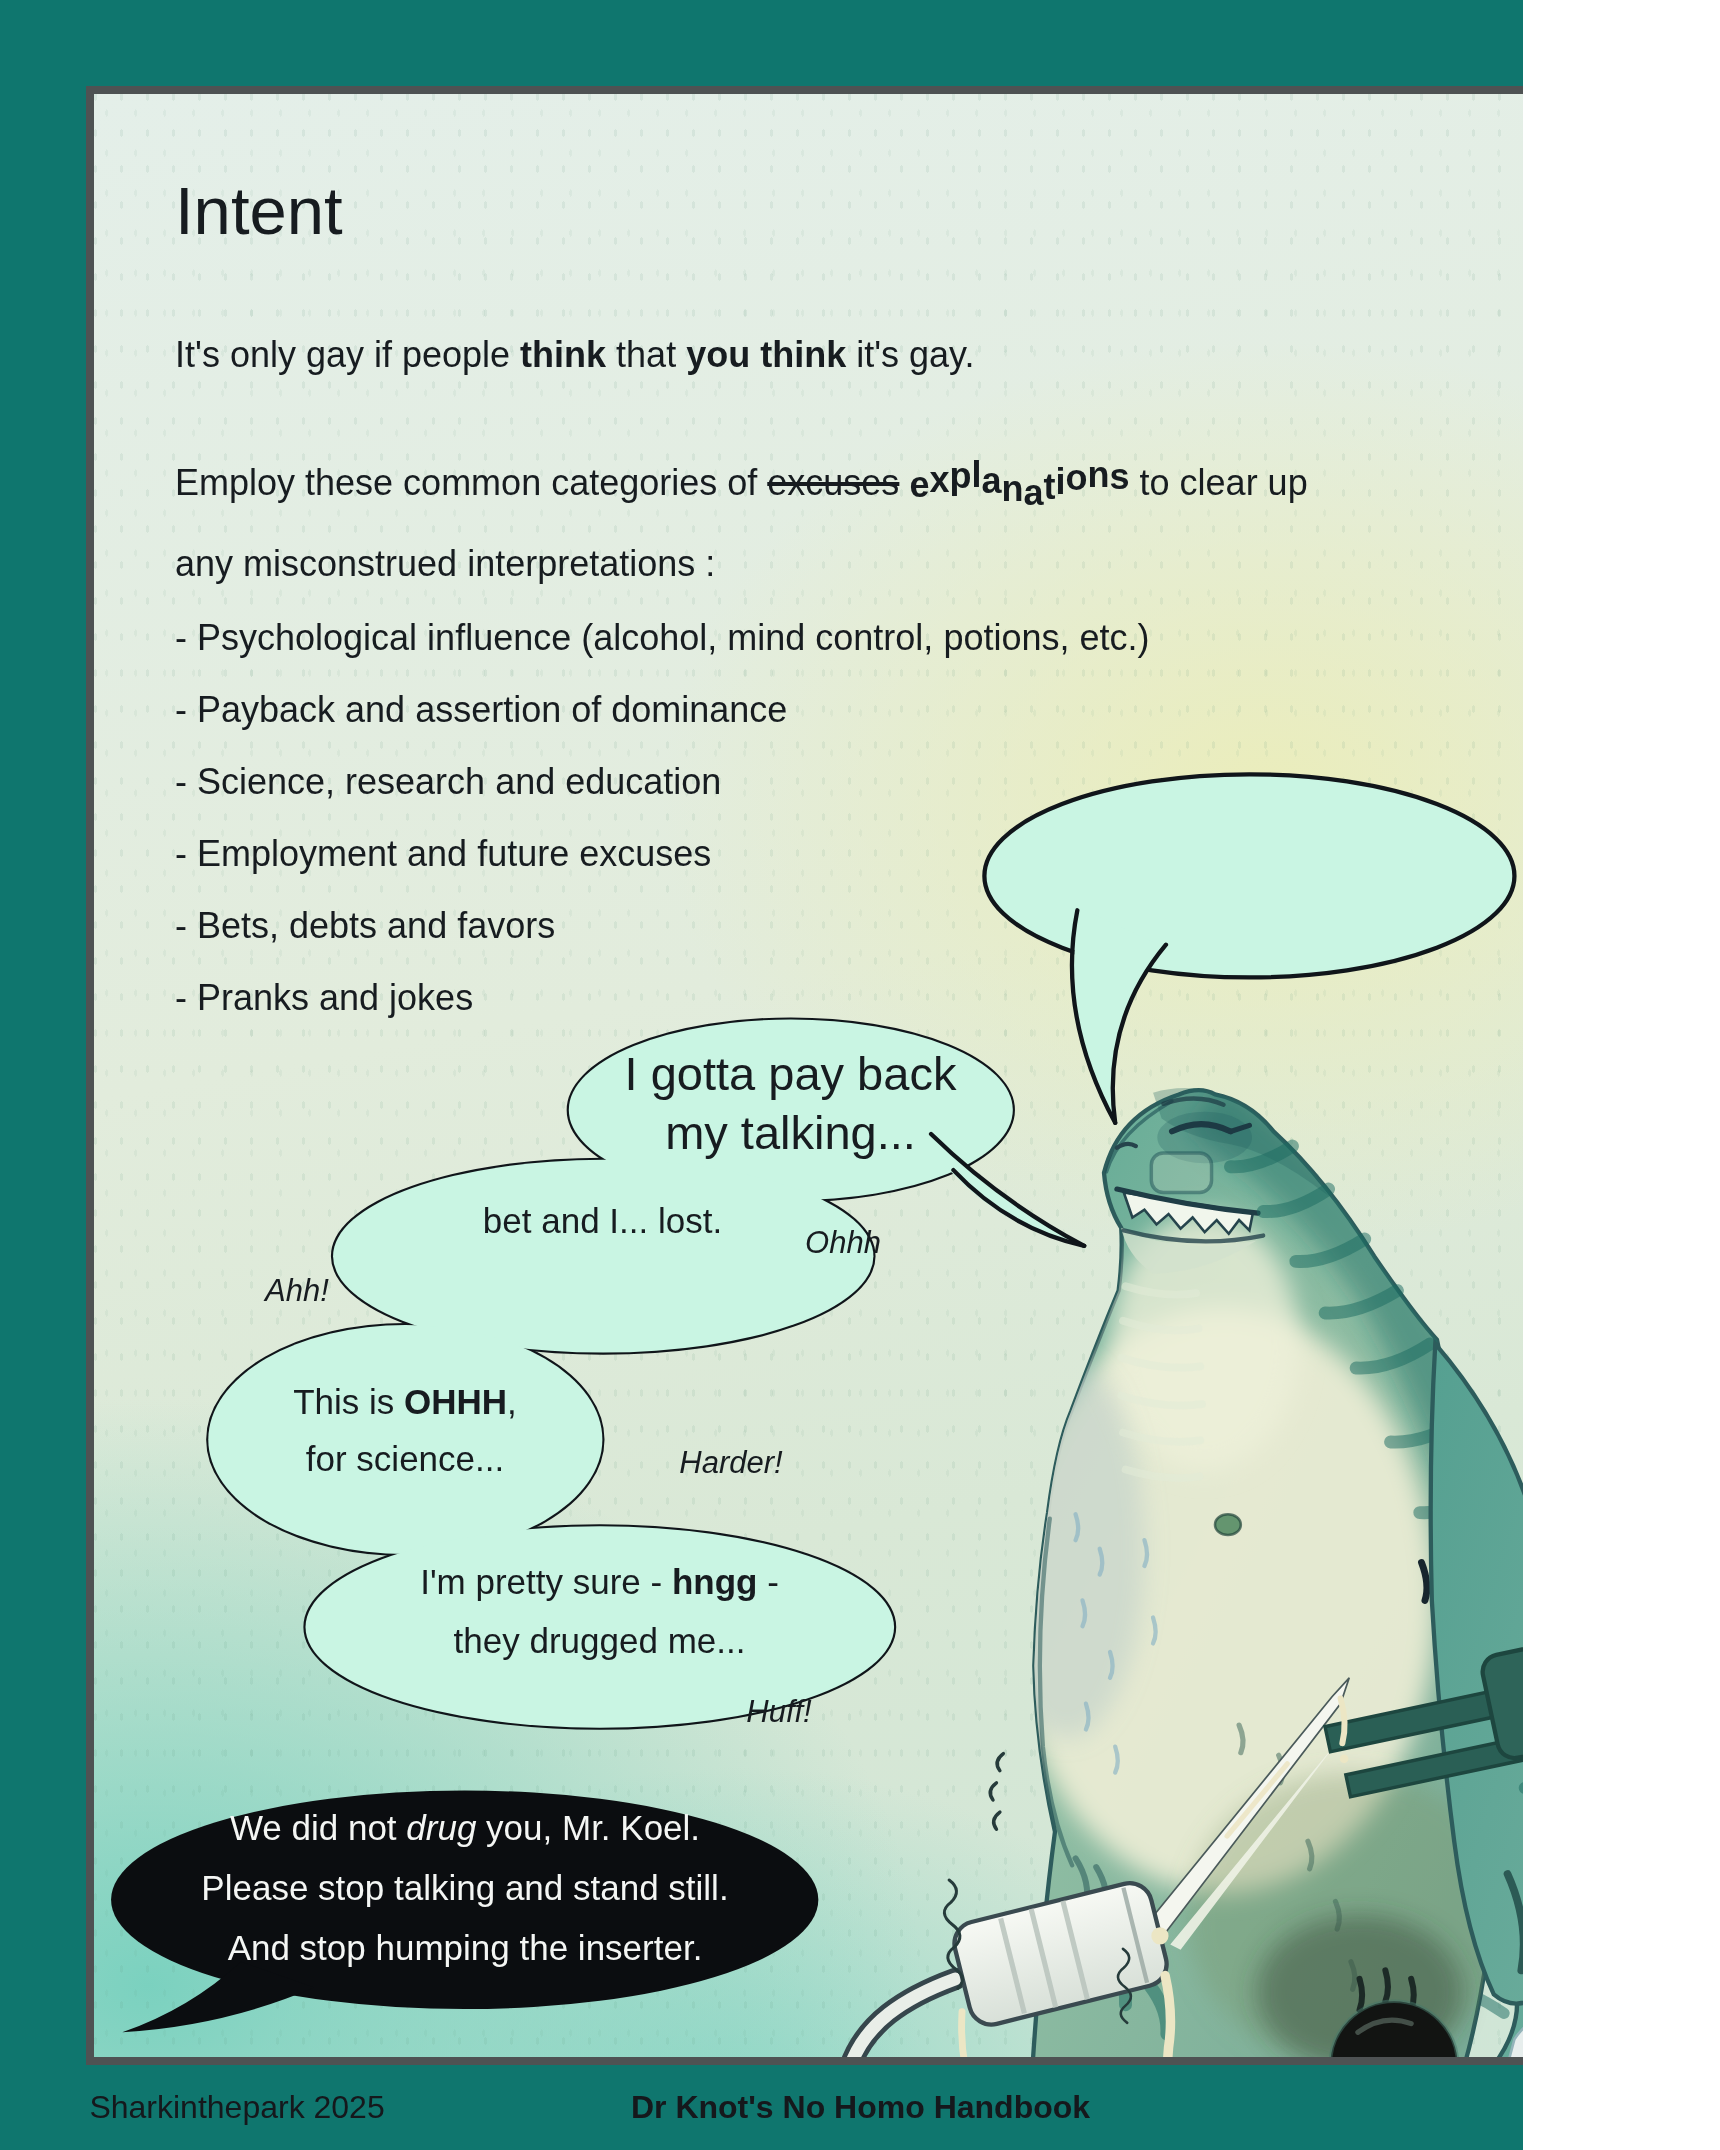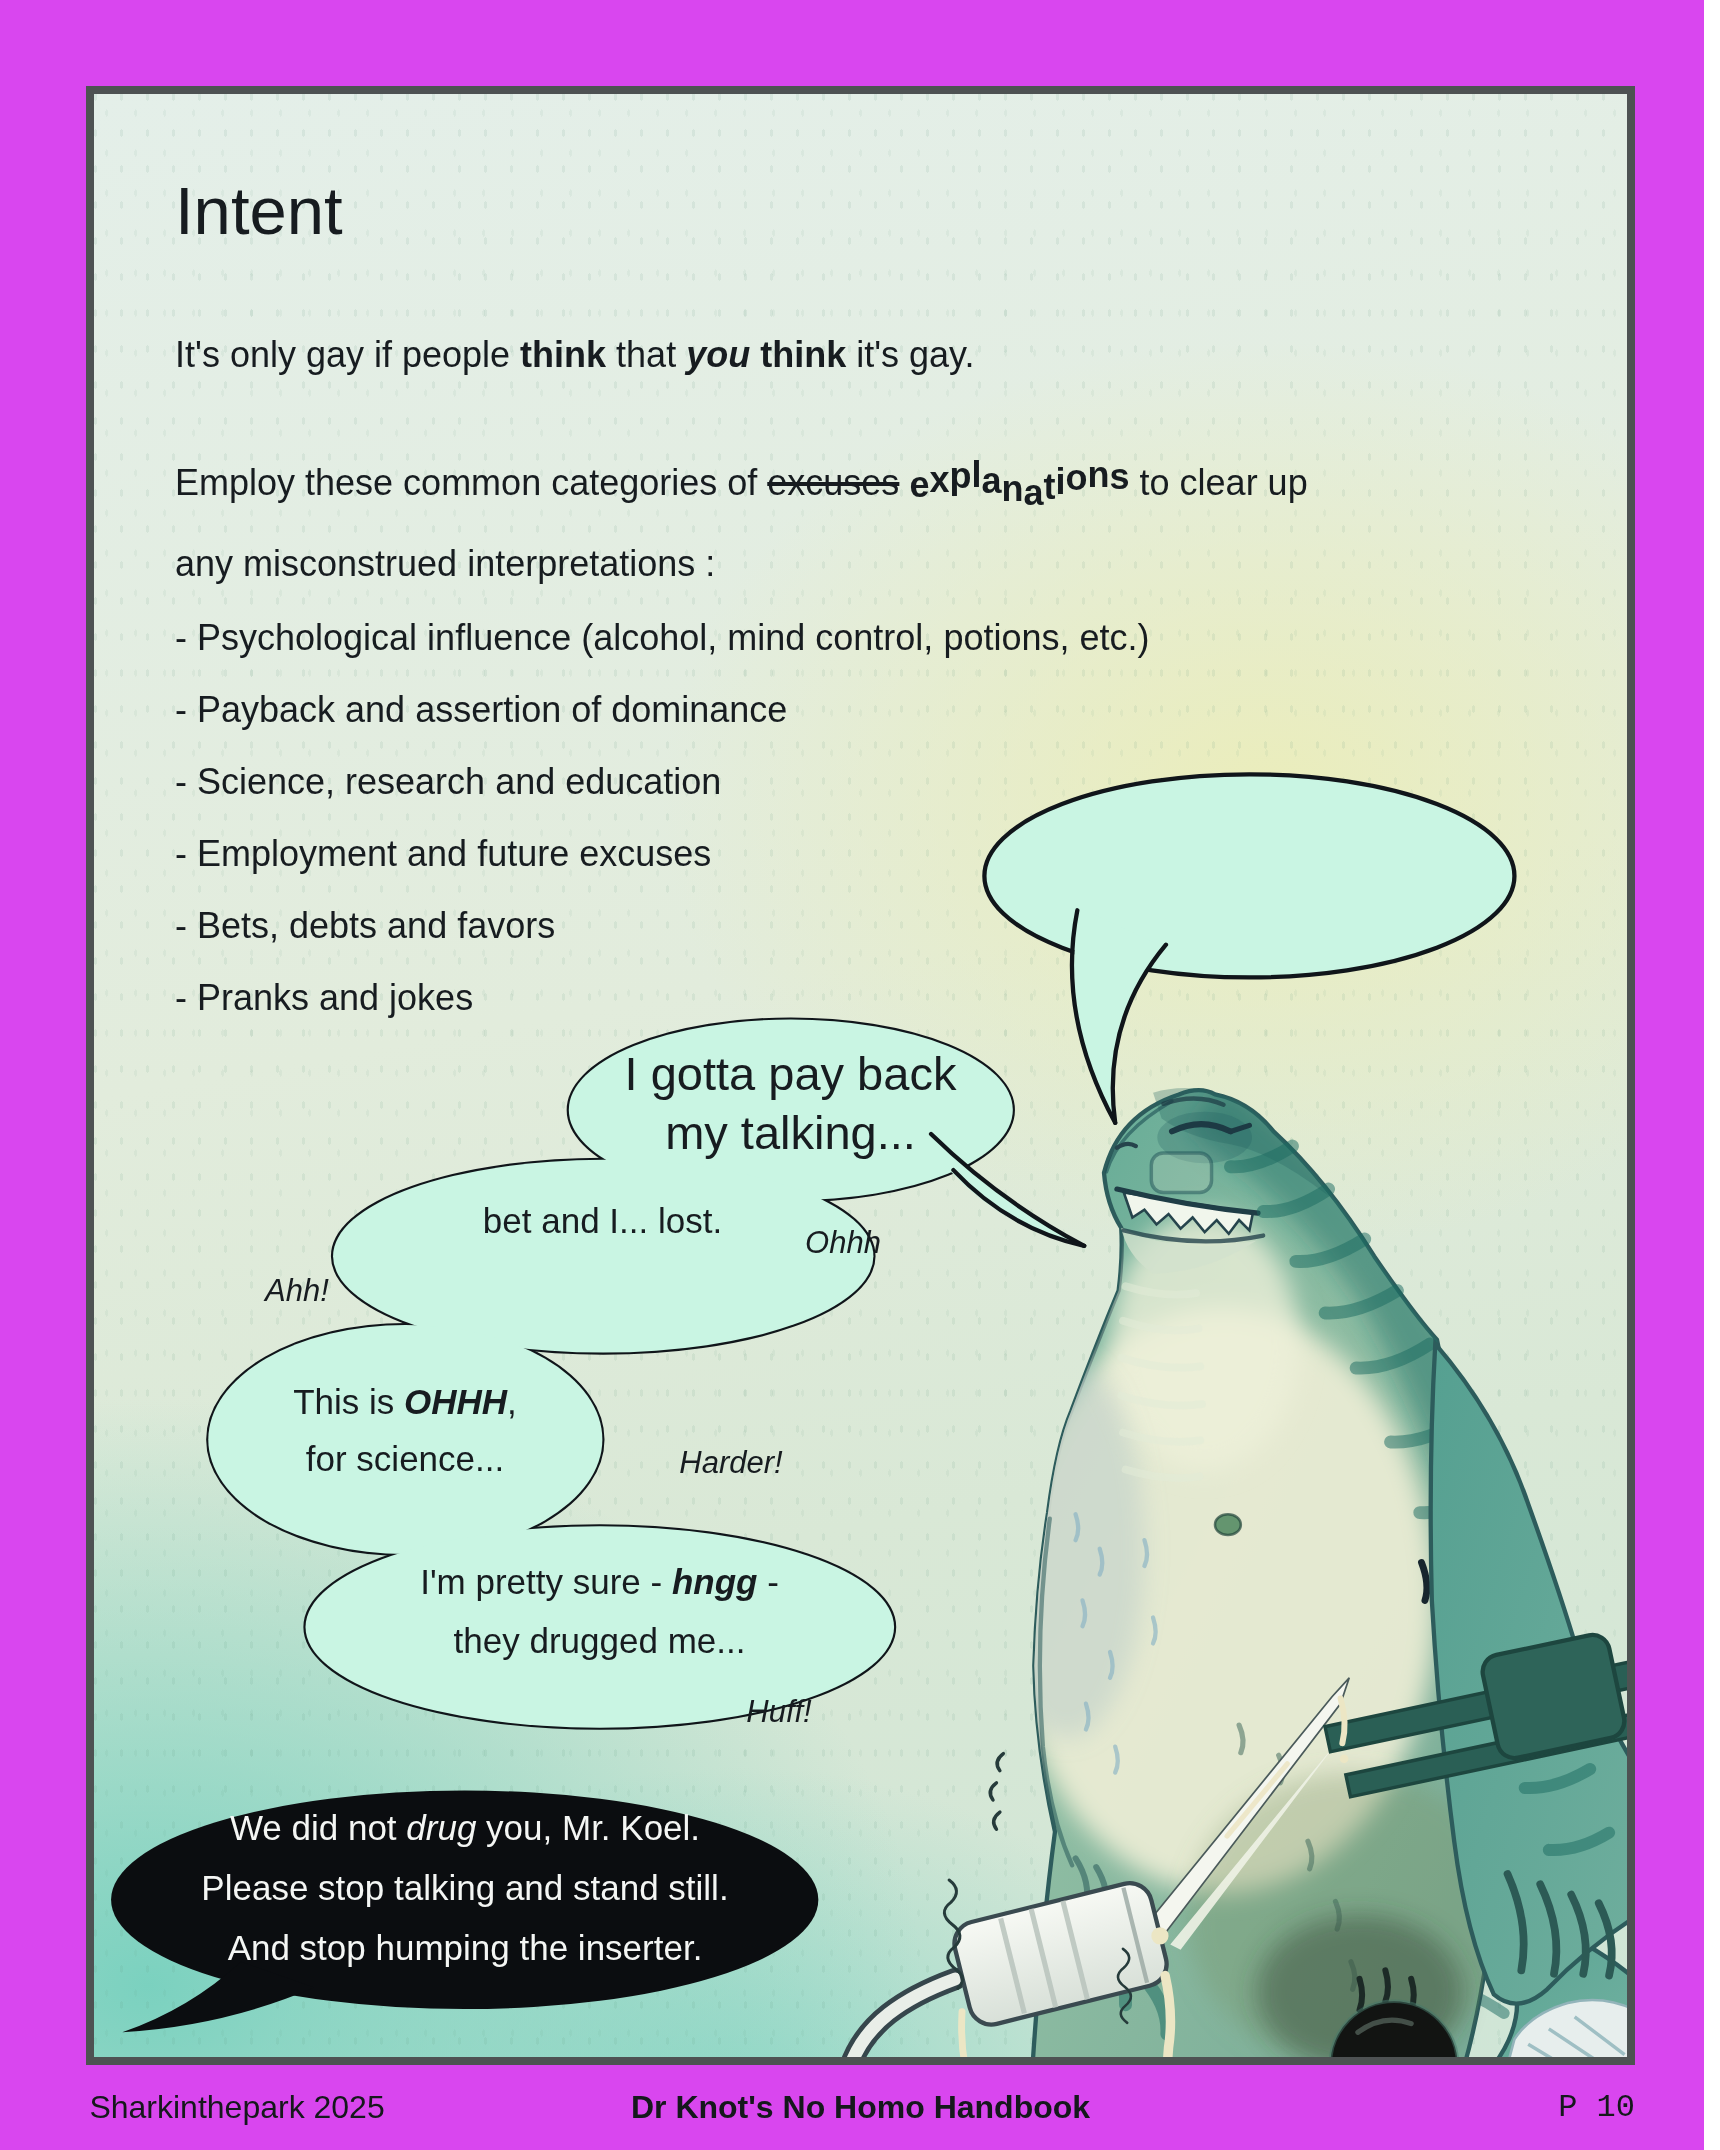--- a/index.html
+++ b/index.html
@@ -1,35 +1,35 @@
 <!DOCTYPE html>
 <html style="font-size:13.8px"><head>
 <meta charset="utf-8">
 <style>
   html,body{margin:0;padding:0;background:#ffffff;}
-  #stage{position:relative;width:1704px;height:2151px;background:#d946ef;overflow:hidden;
+  #stage{position:relative;width:1523px;height:2151px;background:#0f766e;overflow:hidden;
          font-family:"Liberation Sans",sans-serif;}
   #page{position:absolute;left:86px;top:86px;width:1549px;height:1979px;overflow:hidden;
         background:
           radial-gradient(860px 654px at 76% 36%, rgba(235,237,185,0.95), rgba(235,237,185,0) 70%),
           radial-gradient(1075px 817px at 4% 96%, rgba(118,208,190,0.95), rgba(118,208,190,0) 72%),
           radial-gradient(688px 482px at 42% 102%, rgba(138,214,197,0.85), rgba(138,214,197,0) 70%),
           linear-gradient(170deg,#e4efe9 0%,#e2ecdc 45%,#d9e8d6 70%,#cfe5d6 100%);}
   #texture{position:absolute;inset:0;pointer-events:none;opacity:.8;
         background-image:
           radial-gradient(2.6px 6.9px at 9.5px 11.2px, rgba(95,150,125,0.14) 58%, transparent 60%),
           radial-gradient(2.2px 6px at 20.6px 27px, rgba(95,150,125,0.10) 58%, transparent 60%);
         background-size:26px 36px, 29px 40px;}
   svg.art{position:absolute;inset:0;}
   #textlayer{position:absolute;inset:0;}
   .t{position:absolute;color:#171c20;line-height:1.25;}
   .ctr{text-align:center;}
   .b{font-weight:bold;}
   .i{font-style:italic;}
-  .bi{font-weight:bold;font-style:italic;}
+  .bi{font-weight:bold;}
   .strike{text-decoration:line-through;text-decoration-thickness:4.3px;}
   .wavy{font-weight:bold;display:inline-block;}
   .wavy span{display:inline-block;}
   .white{color:#f4f6f4;}
   #border{position:absolute;left:86px;top:86px;width:1549px;height:1979px;
           border:8.6px solid #4e5253;box-sizing:border-box;pointer-events:none;}
   #footer{position:absolute;left:86px;top:2089px;width:1549px;height:52px;color:#15181c;font-size:32px;}
   #footer .fl{position:absolute;left:3.4px;top:0;}
   #footer .fc{position:absolute;left:50%;transform:translateX(-50%);top:0;font-weight:bold;}
   #footer .fr{position:absolute;right:0;top:0;font-family:Liberation Mono, monospace;}

